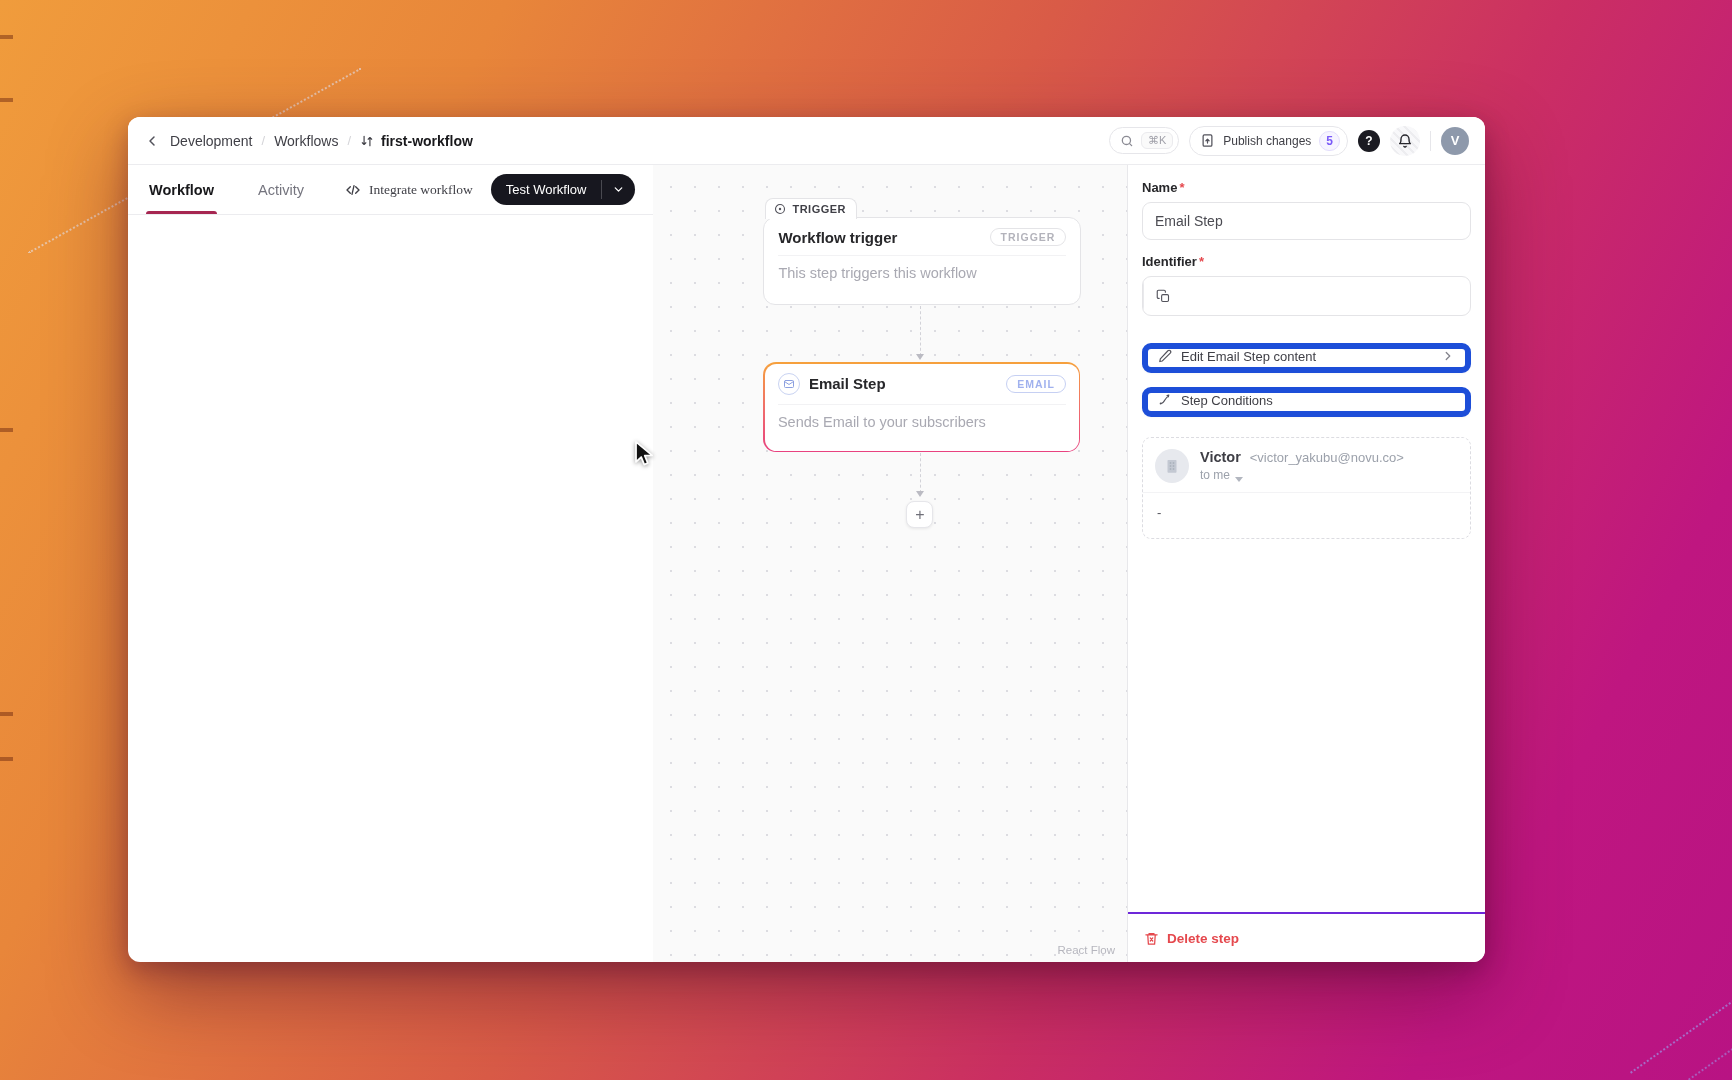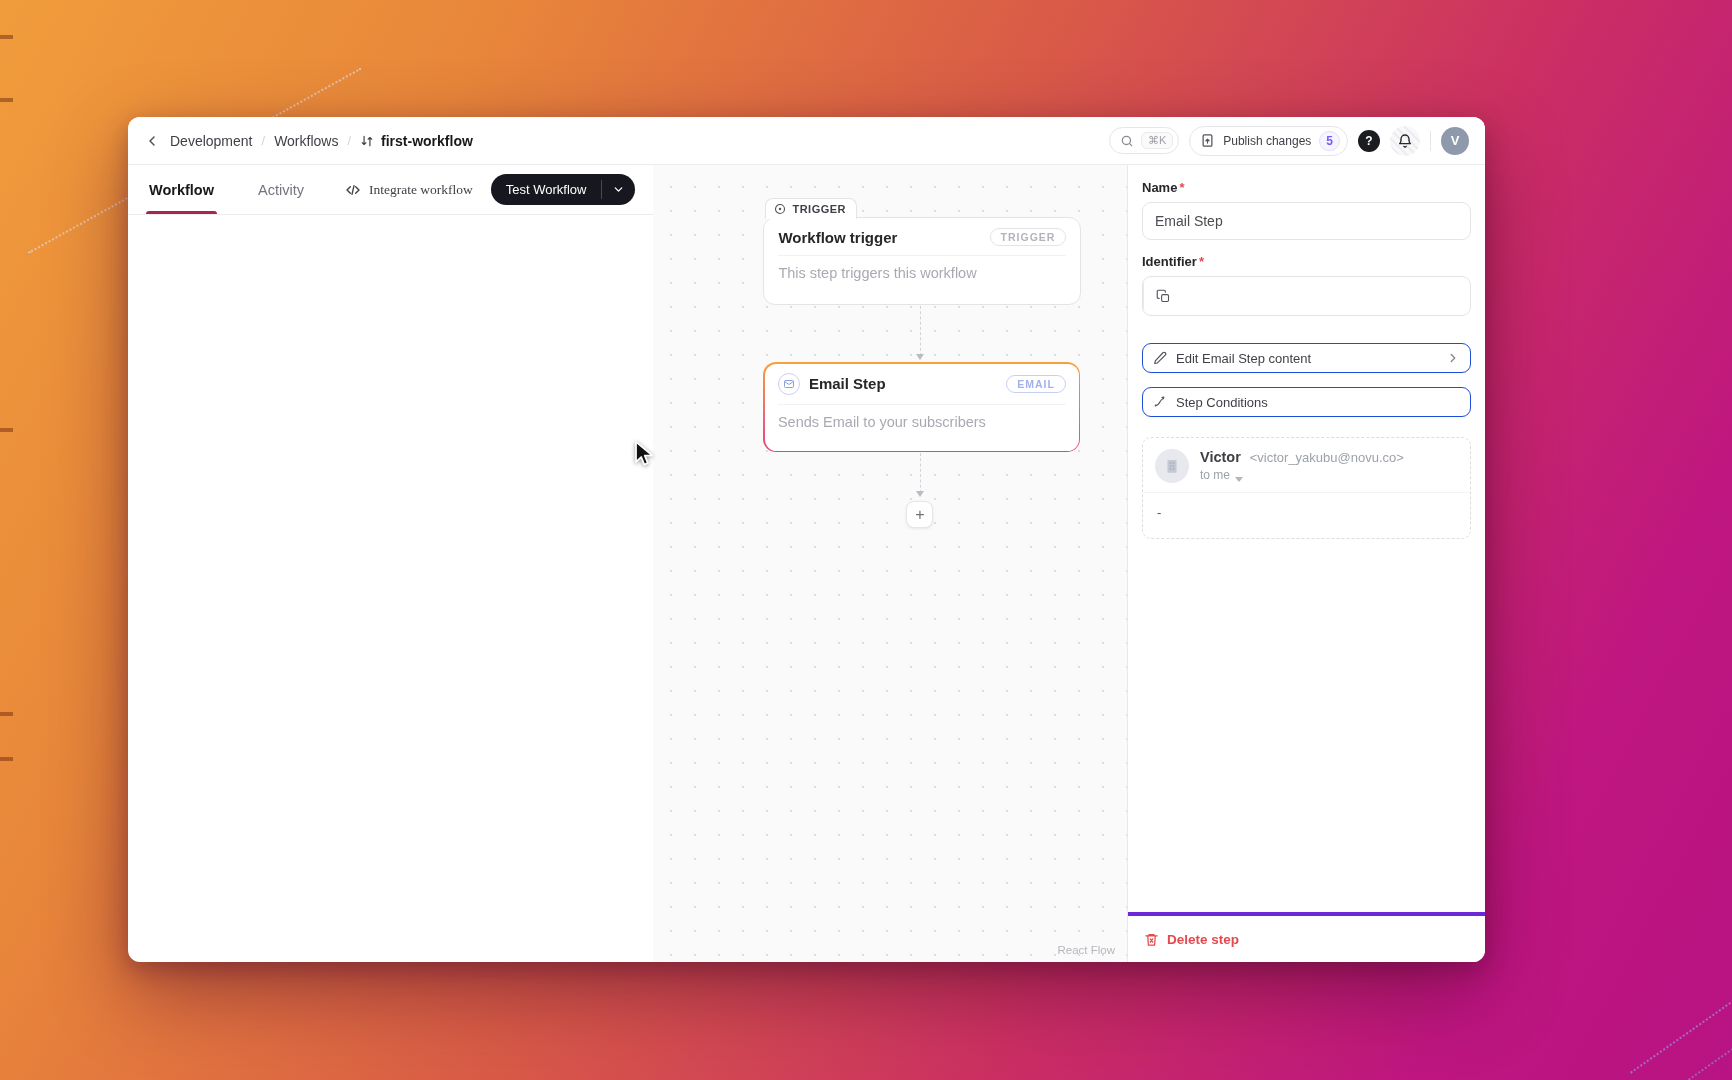--- a/index.html
+++ b/index.html
@@ -99,34 +99,34 @@
   .panel-content { flex:1; padding:15px 14px; min-height:0; }
 
   .field-label { font-size:13px; font-weight:700; color:#27272a; margin-bottom:7px; }
   .req { color:#e5484d; font-weight:700; margin-left:2px; }
   .text-input { width:100%; height:38px; border:1px solid #e4e4e7; border-radius:9px; padding:0 12px; font-size:14px; color:#4b4b52;
     font-family:inherit; outline:none; background:#fff; }
   .input-group { display:flex; border:1px solid #e4e4e7; border-radius:9px; overflow:hidden; height:40px; }
   .input-group input { flex:1; border:none; height:100%; border-radius:0; }
   .copy-seg { width:40px; border-left:1px solid #e9e9ec; display:flex; align-items:center; justify-content:center; color:#52525b; }
 
-  .panel-btn { width:100%; height:30px; border:1px solid #1d4ed8; border-radius:9px; background:#fff; display:flex; align-items:center; gap:9px; padding:0 10px; box-shadow:0 1px 2px rgba(0,0,0,.03); }
+  .panel-btn { width:100%; height:30px; border:6px solid #1d4ed8; border-radius:9px; background:#fff; display:flex; align-items:flex-start; gap:9px; padding:0 10px; box-shadow:0 1px 2px rgba(0,0,0,.03); }
   .panel-btn .lbl { font-size:13px; font-weight:500; color:#3f3f46; }
 
   .preview-box { margin-top:20px; border:1px dashed #dcdce1; border-radius:9px; overflow:hidden; }
   .preview-head { display:flex; gap:11px; padding:11px 12px 9px; }
   .sender-avatar { width:34px; height:34px; border-radius:50%; background:#e7e9ee; display:flex; align-items:center; justify-content:center; color:#a7adb8; }
   .sender-line { font-size:14px; }
   .sender-name { font-weight:700; color:#3f3f46; font-size:14.5px; }
   .sender-email { color:#9ca1ab; font-size:13px; margin-left:5px; }
   .to-line { display:flex; align-items:flex-end; gap:5px; margin-top:3px; font-size:12px; color:#9ca1ab; }
   .caret { width:0; height:0; border-left:4px solid transparent; border-right:4px solid transparent; border-top:5px solid #b2b6bf; }
   .preview-body { border-top:1px solid #f3f3f5; padding:12px 14px 18px; font-size:13px; color:#52525b; }
 
-  .panel-footer { height:50px; flex:none; border-top:4px solid #6d28d9; display:flex; align-items:center; gap:8px; padding:0 16px; }
+  .panel-footer { height:50px; flex:none; border-top:2px solid #6d28d9; display:flex; align-items:center; gap:8px; padding:0 16px; }
   .danger-lbl { font-size:13.5px; font-weight:700; color:#e5484d; }
 
   .cursor { position:absolute; left:630px; top:440px; z-index:50; filter:drop-shadow(0 1px 2px rgba(0,0,0,.4)); }
 </style>
 </head>
 <body>
 
 <div class="stage">
 
   <div class="deco-line tl"></div>

